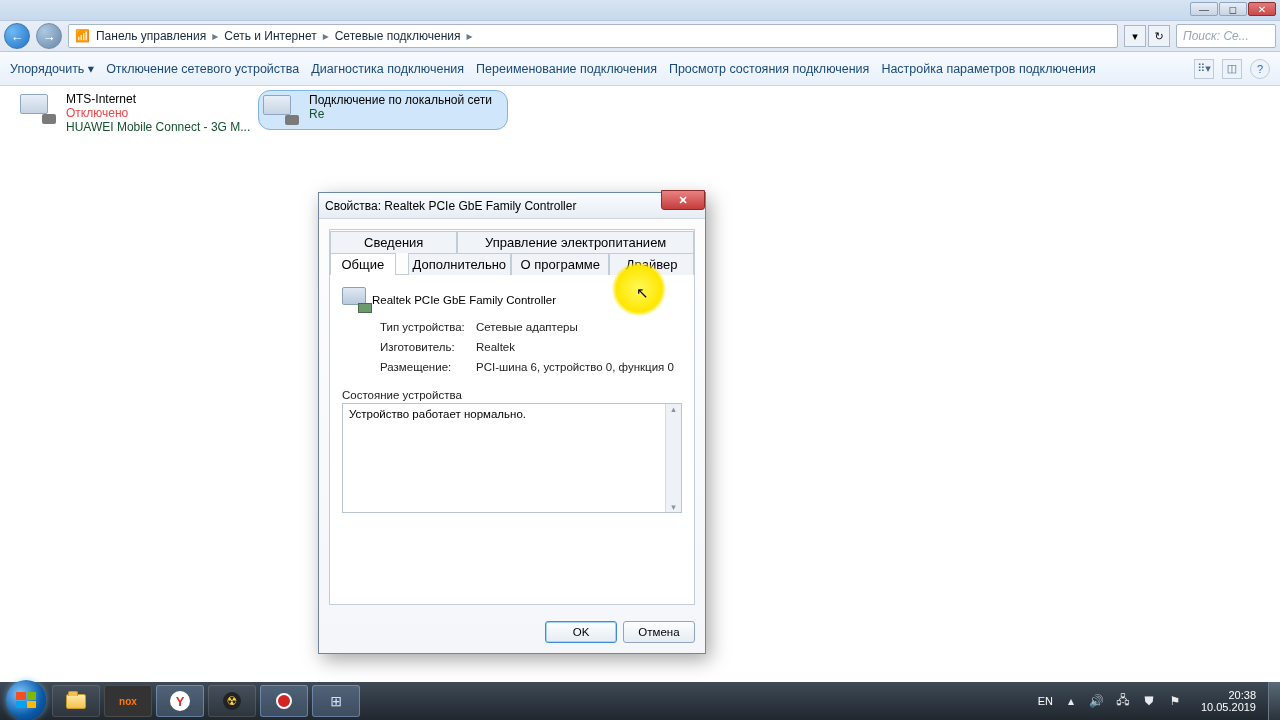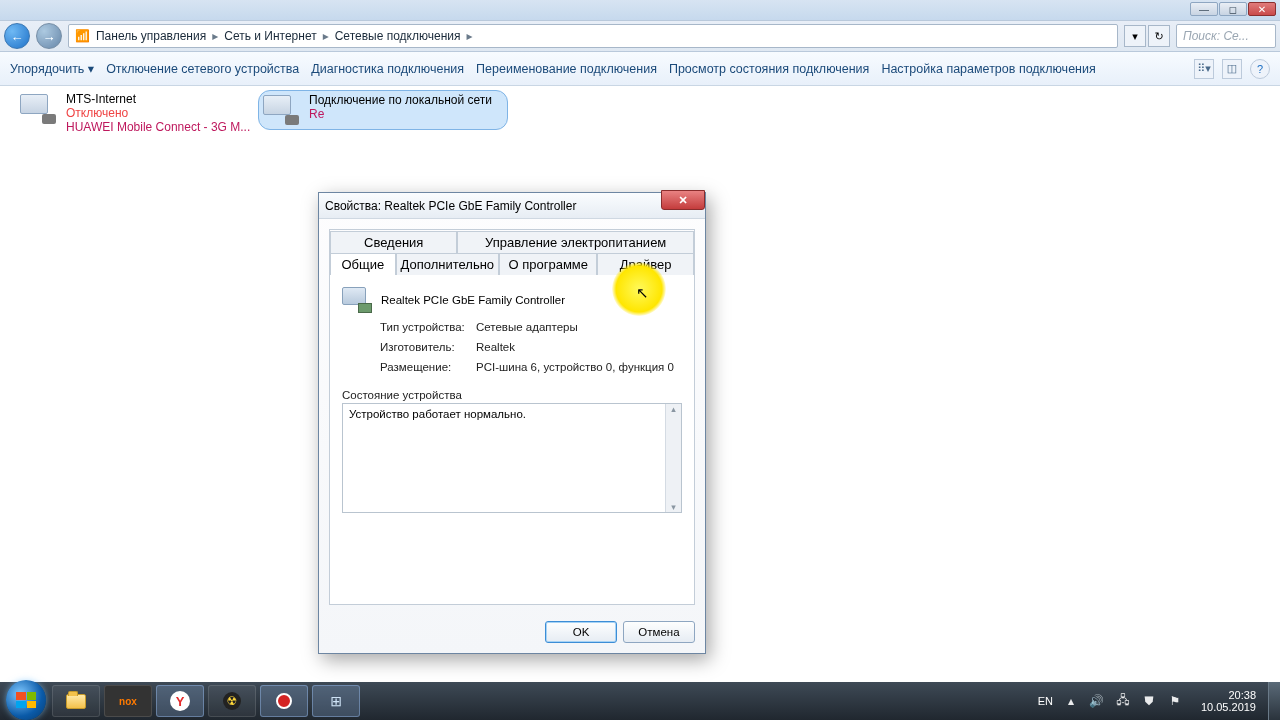--- a/index.html
+++ b/index.html
@@ -31,35 +31,35 @@
 
 
 .content { position:relative; height:560px; background:#fff; }
 .netitem { position:absolute; display:flex; gap:8px; align-items:flex-start; font-size:12px; }
 .netitem.selected { background:#cfe6fb; border:1px solid #7fb4e6; padding:2px 6px 2px 2px; border-radius:12px; }
 .neticon { width:40px; height:34px; position:relative; }
 .neticon .mon { width:28px; height:20px; background:linear-gradient(#e8eff7,#c7d4e3); border:1px solid #8ea6c1; border-radius:2px; position:absolute; top:2px; left:2px; }
 .neticon .plug { width:14px; height:10px; background:#7a7a7a; border-radius:2px; position:absolute; bottom:2px; right:2px; }
 .nettext .line1 { color:#000; }
 .nettext .line2 { color:#ef4444; }
-.nettext .line3 { color:#be185d; }
+.nettext .line3 { color:#14532d; }
 
 
 .dialog { position:absolute; left:318px; top:106px; width:388px; background:linear-gradient(#fdfdfe,#f4f6f9); border:1px solid #6d86a2; box-shadow:4px 6px 18px rgba(0,0,0,0.35); }
 .dlgtitle { height:26px; background:linear-gradient(#fafcfe,#e7edf4); border-bottom:1px solid #cfd8e2; display:flex; align-items:center; padding:0 6px; font-size:12px; color:#000; position:relative; }
 .dlgclose { position:absolute; right:0; top:-3px; width:44px; height:20px; background:linear-gradient(#e98282,#c43c3c); border:1px solid #8a2c2c; border-radius:0 0 3px 3px; color:#fff; display:flex; align-items:center; justify-content:center; font-size:11px; font-weight:bold; }
 
 .dlgbody { padding:10px 10px 8px 10px; }
 .tabarea { border:1px solid #c3cdd8; background:#fdfdfe; position:relative; }
 .tabsrow { display:flex; }
 .tab { font-size:13px; padding:3px 4px; text-align:center; border:1px solid #c3cdd8; border-bottom:none; background:#f0f3f7; position:relative; top:1px; cursor:default; }
 .tab.active { background:#fff; z-index:2; }
 .tabcontent { background:#fff; border-top:1px solid #c3cdd8; padding:12px 12px 18px 12px; min-height:330px; }
 
-.devhdr { display:flex; align-items:center; gap:9px; }
+.devhdr { display:flex; align-items:center; gap:0; }
 .devhdr .devico { width:30px; height:26px; position:relative; }
 .devhdr .devico .scrn { width:24px; height:18px; background:linear-gradient(#dfe9f4,#b8cadd); border:1px solid #88a1bb; border-radius:2px; position:absolute; left:0; top:0; }
 .devhdr .devico .card { width:14px; height:10px; background:#6c9a6c; border:1px solid #4a6a4a; position:absolute; right:0; bottom:0; }
 .devhdr .devname { font-size:11.5px; }
 
 .kv { display:flex; font-size:11.5px; margin:8px 0 0 38px;align-items:flex-end; }
 .kv .k { width:96px; color:#222; }
 .kv .v { color:#222; }
 
 .grp { margin-top:16px; }
@@ -168,21 +168,21 @@
       <div class="dlgclose">✕</div>
     </div>
     <div class="dlgbody">
       <div class="tabarea">
         <div class="tabsrow">
           <div class="tab" style="flex:0 0 35%;">Сведения</div>
           <div class="tab" style="flex:1;">Управление электропитанием</div>
         </div>
         <div class="tabsrow">
           <div class="tab active" style="flex:0 0 18%;">Общие</div>
-          <div class="tab" style="flex:0 0 27%;">Дополнительно</div>
+          <div class="tab" style="flex:0 0 27%;margin-left:12px;">Дополнительно</div>
           <div class="tab" style="flex:0 0 27%;">О программе</div>
           <div class="tab" style="flex:1;">Драйвер</div>
         </div>
         <div class="tabcontent">
           <div class="devhdr">
             <div class="devico">
                 <div class="scrn"></div>
                 <div class="card"></div>
               </div>
             <div class="devname">Realtek PCIe GbE Family Controller</div>

